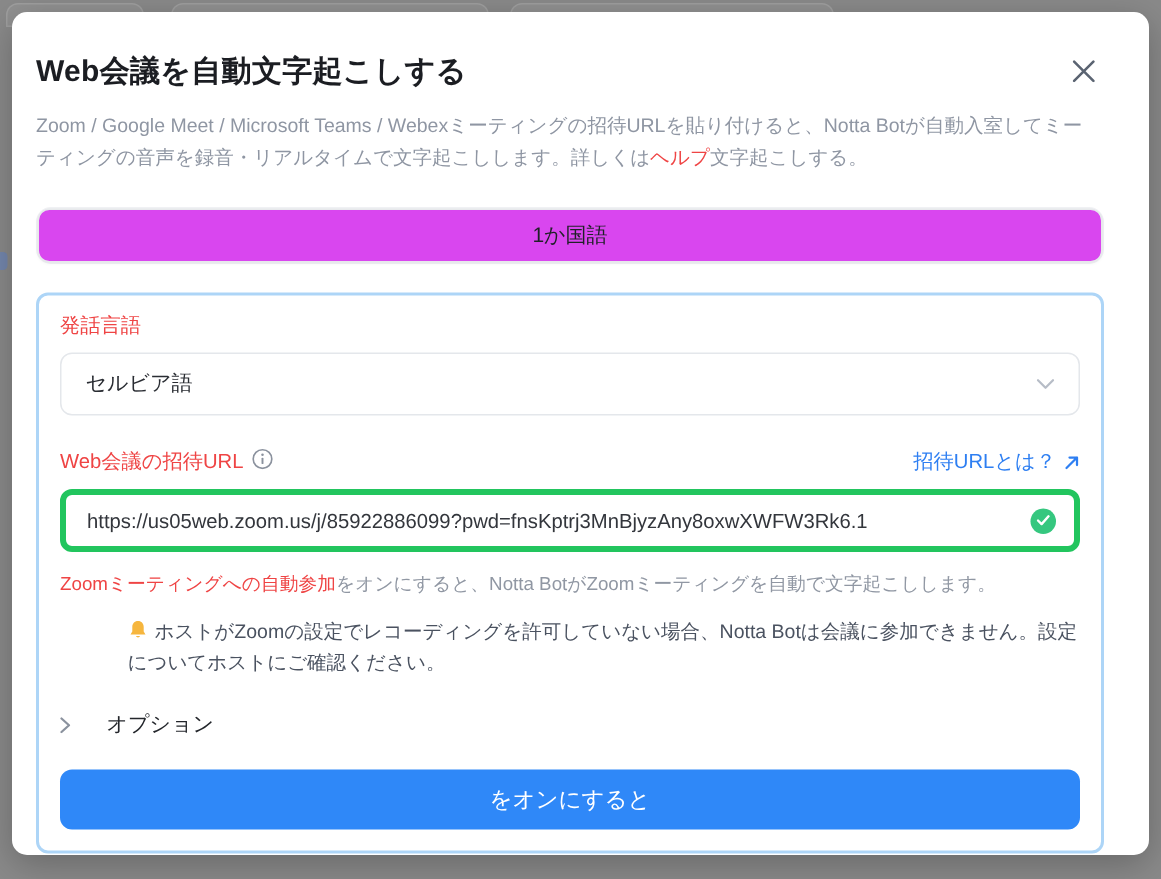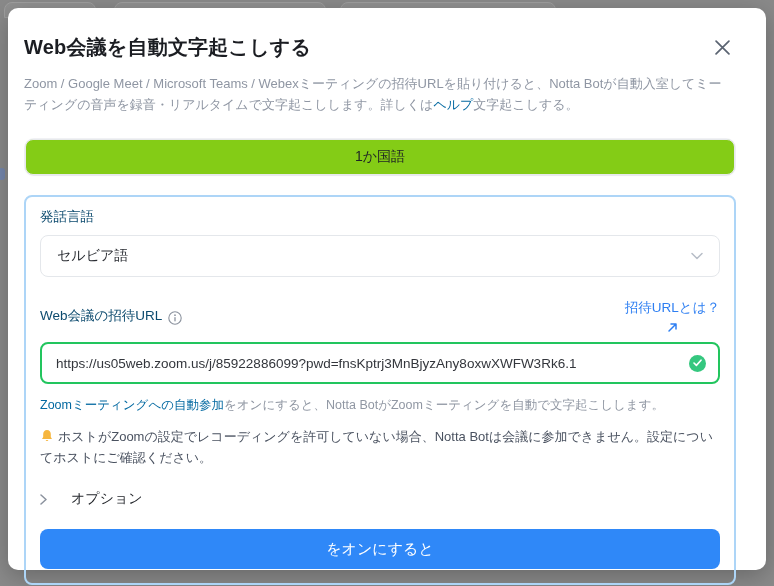--- a/index.html
+++ b/index.html
@@ -31,67 +31,67 @@
   .modal-header { display:flex; justify-content:space-between; align-items:flex-start; }
   .modal-title { font-size:20px; font-weight:700; color:#1b1d22; letter-spacing:.2px; }
   .close-btn {
     width:20px; height:20px; margin-top:3px; margin-right:4px;
     display:flex; align-items:center; justify-content:center;
     cursor:pointer; color:#5b6472;
   }
   .modal-desc {
     margin-top:12px; font-size:13px; line-height:1.62; color:#8f96a3; max-width:706px;
   }
-  .text-link { color:#0369a1; text-decoration:none; cursor:pointer; }
+  .text-link { color:#ef4444; text-decoration:none; cursor:pointer; }
 
   .seg-control {
     margin-top:23px; height:38px; background:#f0f1f4; border-radius:10px;
     display:flex; align-items:stretch; padding:1px;
   }
   .seg-tab {
     flex:1; display:flex; align-items:center; justify-content:center; gap:6px;
     font-size:14px; color:#1e2126; border-radius:8px; cursor:pointer;
   }
   .seg-tab.active {
-    background:#84cc16; border:1px solid #e7e9ec; font-weight:500;
+    background:#d946ef; border:1px solid #e7e9ec; font-weight:500;
     box-shadow:0 1px 2px rgba(0,0,0,.04);
   }
   .ai-badge {
     width:17px; height:17px; border-radius:4px; background:#f7e9f3;
     display:inline-flex; align-items:center; justify-content:center;
   }
 
   .form-box {
     margin-top:19px; border:2px solid #add5f7; border-radius:8px;
     padding:11px 14px 14px 14px;
   }
-  .field-label { font-size:13.5px; color:#0c4a6e; display:flex; align-items:flex-end; gap:6px; }
+  .field-label { font-size:13.5px; color:#ef4444; display:flex; align-items:flex-start; gap:6px; }
   .label-row { display:flex; justify-content:space-between; align-items:center; margin-top:22px; }
-  .help-link { font-size:13.5px; color:#2e7ff2; display:flex; align-items:center; gap:5px; cursor:pointer;flex-direction:column; }
+  .help-link { font-size:13.5px; color:#2e7ff2; display:flex; align-items:center; gap:5px; cursor:pointer; }
 
   .select-box {
     margin-top:9px; height:42px; border:1px solid #e4e7eb; border-radius:8px;
     display:flex; align-items:center; justify-content:space-between;
     padding:0 16px; font-size:14px; color:#2a2d33; cursor:pointer; background:#fff;gap:40px;
   }
   .url-input-wrap {
-    margin-top:9px; height:42px; border:2px solid #22c55e; border-radius:8px;
+    margin-top:9px; height:42px; border:4px solid #22c55e; border-radius:8px;
     display:flex; align-items:center; padding:0 12px 0 14px; background:#fff;
   }
   .url-input {
     flex:1; border:none; outline:none; font-size:13.5px; color:#33363c;
     font-family:"Liberation Sans","DejaVu Sans",sans-serif; background:transparent;
   }
   .check-badge {
     width:17px; height:17px; border-radius:50%; background:#35c77f;
     display:flex; align-items:center; justify-content:center; flex:0 0 auto;
   }
   .auto-join-line { margin-top:12px; font-size:12.5px; line-height:1.5; color:#9097a3; }
   .warning-line {
-    margin-top:11px; font-size:13px; line-height:1.66; color:#4a5260; max-width:690px;
+    margin-top:11px; font-size:13px; line-height:1.66; color:#4a5260; max-width:690px;margin-left:45px;
   }
   .bell { display:inline-block; vertical-align:-2px; margin-right:4px; }
   .options-row {
     margin-top:21px; display:flex; align-items:center; gap:24px;
     font-size:14px; color:#23262b; cursor:pointer;
   }
   .submit-btn {
     margin-top:21px; width:100%; height:40px; border:none; border-radius:8px;
     background:#2f88f8; color:#ffffff; font-size:15px; cursor:pointer;
     font-family:"Liberation Sans","DejaVu Sans",sans-serif;

